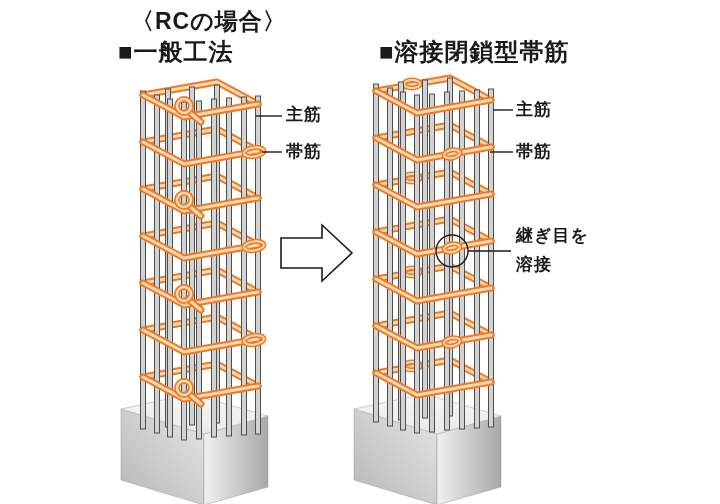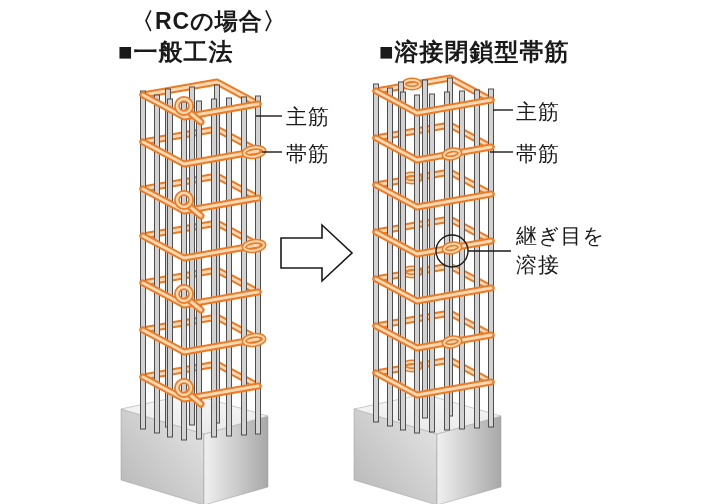--- a/index.html
+++ b/index.html
@@ -5,21 +5,21 @@
   html,body{margin:0;padding:0;background:#ffffff;}
   body{width:720px;height:504px;position:relative;overflow:hidden;
        font-family:"Liberation Sans", sans-serif;color:var(--text,#1a1a1a);}
   .stage{position:absolute;inset:0;}
   svg{position:absolute;left:0;top:0;}
   .txt{position:absolute;white-space:pre-line;line-height:1.25;}
   .ctx{left:131px;top:7px;font-size:23px;font-weight:700;letter-spacing:1px;}
   .ptitle{font-size:24px;font-weight:700;letter-spacing:1px;}
   .ptitle.left{left:118px;top:37px;}
   .ptitle.right{left:367px;top:37px;margin-left:12px;}
-  .lab{font-size:21px;font-weight:400;letter-spacing:1px;}
+  .lab{font-size:17px;font-weight:700;letter-spacing:1px;}
   .lab.l-main{left:286px;top:104px;}
   .lab.l-hoop{left:286px;top:141px;}
   .lab.r-main{left:516px;top:99px;}
   .lab.r-hoop{left:516px;top:141px;}
   .lab.r-weld{left:516px;top:221px;line-height:29px;}
   
   .bar{fill:var(--rebar_fill,#d2d2d2);stroke:var(--rebar_edge,#4e4e4e);stroke-width:1;}
   .to{fill:none;stroke:var(--hoop_edge,#ed7a24);stroke-width:7;stroke-linejoin:round;stroke-linecap:round;}
   .ti{fill:none;stroke:var(--hoop_core,#fcd9b3);stroke-width:3;stroke-linejoin:round;stroke-linecap:round;}
   .bo{fill:none;stroke:var(--hoop_edge,#ed7a24);stroke-width:5;}

